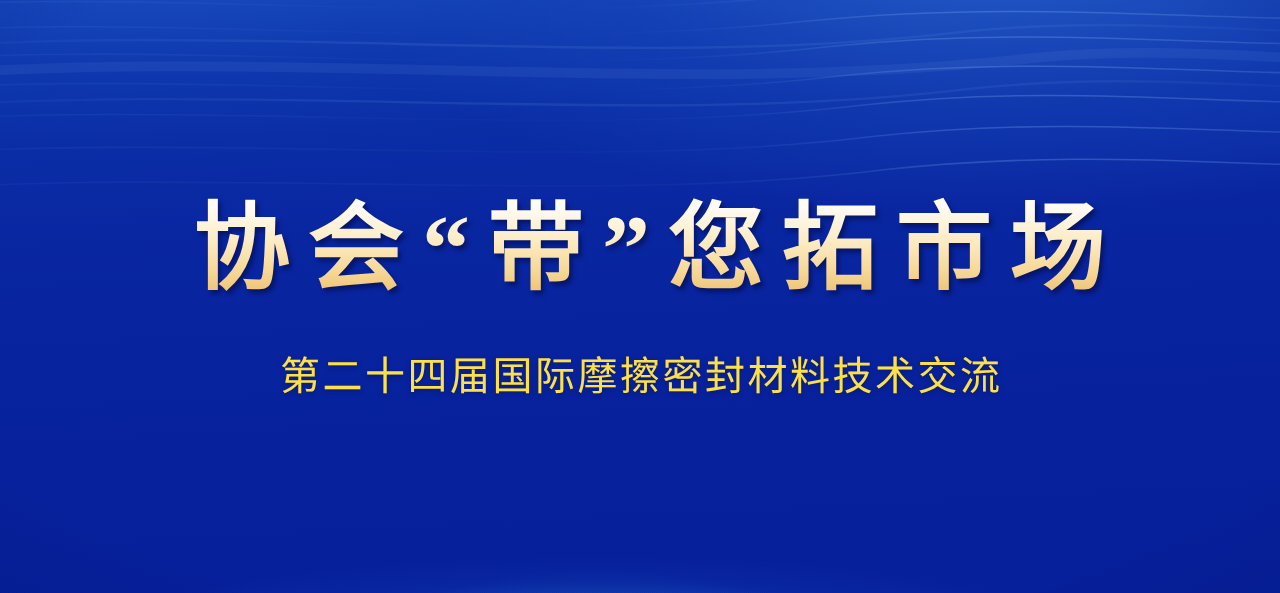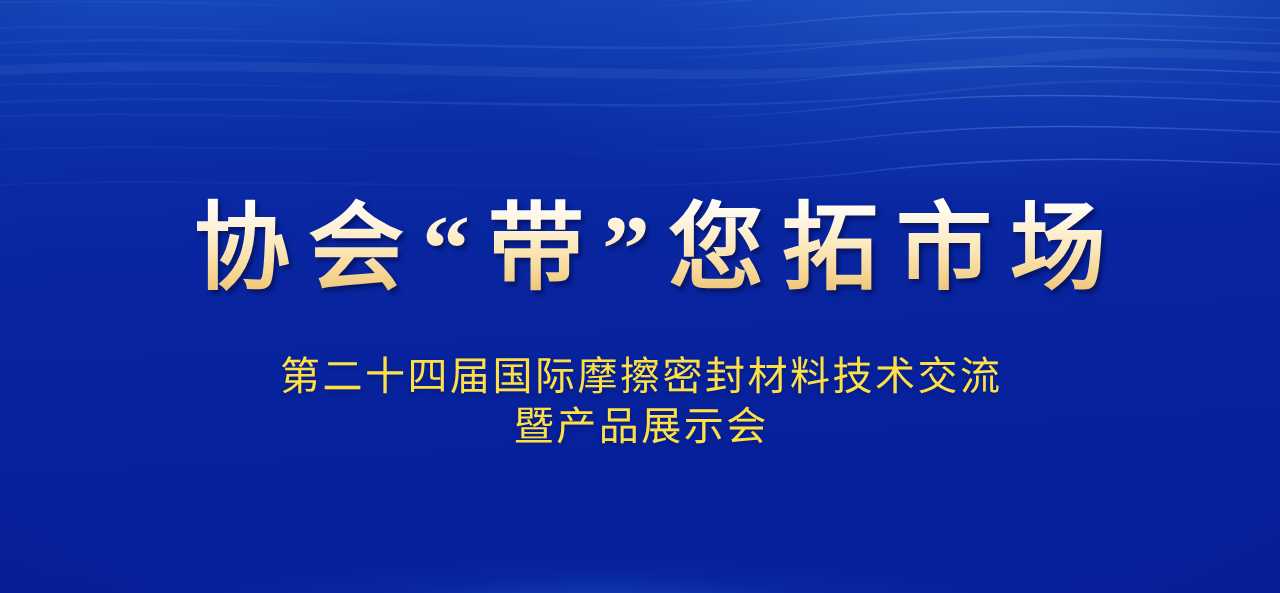--- a/index.html
+++ b/index.html
@@ -212,17 +212,16 @@
   <div class="bg-vignette"></div>
   <div class="bg-glow2"></div>
   <div class="bg-glow"></div>
 
   <div class="content">
 
     <h1 class="main-title">协会“带”您拓市场</h1>
 
     <div class="subtitle">
       <span class="line line-1">第二十四届国际摩擦密封材料技术交流</span>
-      <span class="line line-2">暨产品展示会</span>
     </div>
 
   </div>
 </div>
 
 </body></html>

